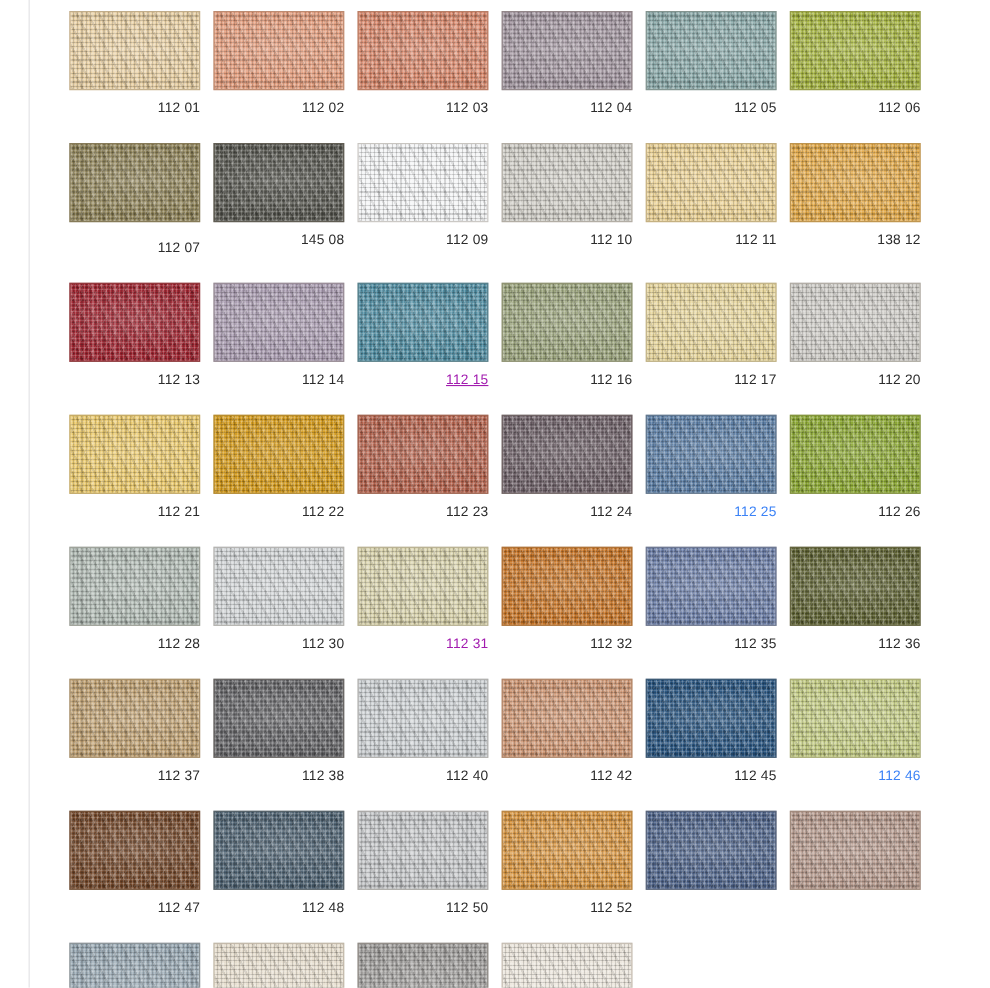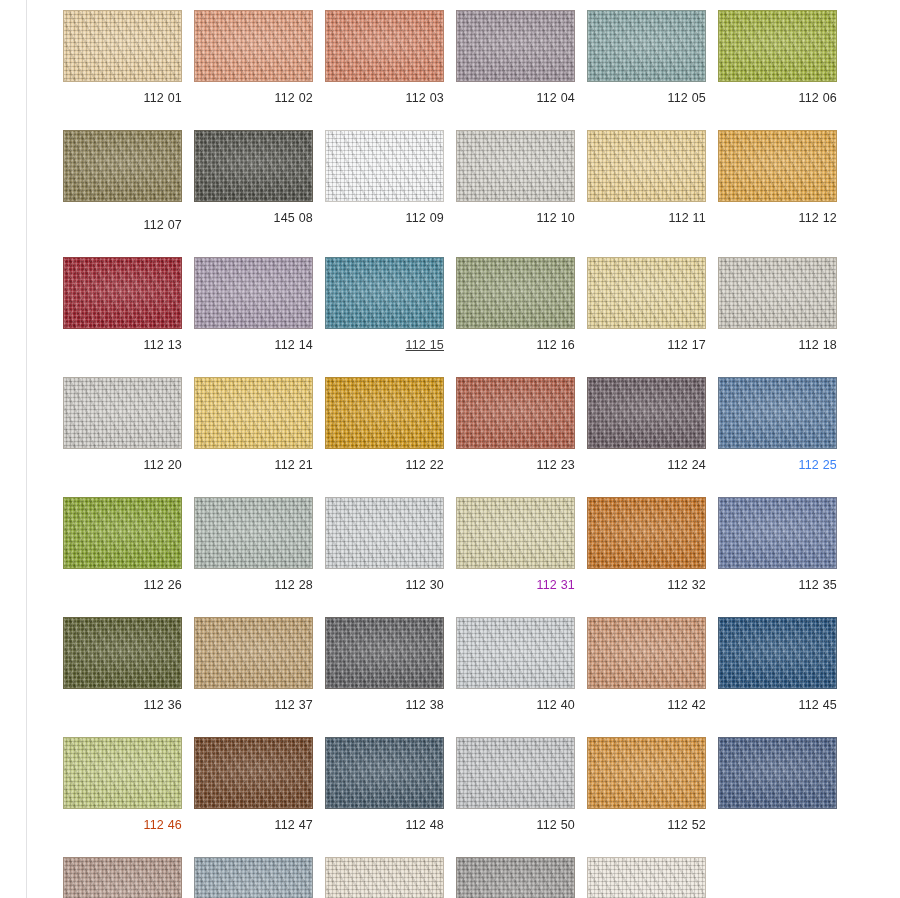--- a/index.html
+++ b/index.html
@@ -162,47 +162,43 @@
       <div class="swatch-cell">
         <div class="swatch-chip" style="background-color: rgb(207, 205, 198);"></div>
         <div class="swatch-label" style="color: rgb(43, 43, 43);">112 10</div>
       </div>
       <div class="swatch-cell">
         <div class="swatch-chip" style="background-color: rgb(234, 209, 148);"></div>
         <div class="swatch-label" style="color: rgb(43, 43, 43);">112 11</div>
       </div>
       <div class="swatch-cell">
         <div class="swatch-chip" style="background-color: rgb(226, 169, 73);"></div>
-        <div class="swatch-label" style="color: rgb(43, 43, 43);">112 12</div>
+        <div class="swatch-label" style="color: rgb(43, 43, 43);">138 12</div>
       </div>
       <div class="swatch-cell">
         <div class="swatch-chip" style="background-color: rgb(158, 36, 48);"></div>
         <div class="swatch-label" style="color: rgb(43, 43, 43);">112 13</div>
       </div>
       <div class="swatch-cell">
         <div class="swatch-chip" style="background-color: rgb(169, 156, 176);"></div>
         <div class="swatch-label" style="color: rgb(43, 43, 43);">112 14</div>
       </div>
       <div class="swatch-cell">
         <div class="swatch-chip" style="background-color: rgb(78, 139, 160);"></div>
-        <div class="swatch-label" style="color: #404040; text-decoration: underline;">112 15</div>
+        <div class="swatch-label" style="color: #a21caf; text-decoration: underline;">112 15</div>
       </div>
       <div class="swatch-cell">
         <div class="swatch-chip" style="background-color: rgb(154, 163, 124);"></div>
         <div class="swatch-label" style="color: rgb(43, 43, 43);">112 16</div>
       </div>
       <div class="swatch-cell">
         <div class="swatch-chip" style="background-color: rgb(229, 212, 155);"></div>
         <div class="swatch-label" style="color: rgb(43, 43, 43);">112 17</div>
       </div>
       <div class="swatch-cell">
-        <div class="swatch-chip" style="background-color: rgb(205, 201, 191);"></div>
-        <div class="swatch-label" style="color: rgb(43, 43, 43);">112 18</div>
-      </div>
-      <div class="swatch-cell">
         <div class="swatch-chip" style="background-color: rgb(205, 203, 198);"></div>
         <div class="swatch-label" style="color: rgb(43, 43, 43);">112 20</div>
       </div>
       <div class="swatch-cell">
         <div class="swatch-chip" style="background-color: rgb(233, 200, 107);"></div>
         <div class="swatch-label" style="color: rgb(43, 43, 43);">112 21</div>
       </div>
       <div class="swatch-cell">
         <div class="swatch-chip" style="background-color: rgb(211, 154, 28);"></div>
         <div class="swatch-label" style="color: rgb(43, 43, 43);">112 22</div>
@@ -262,21 +258,21 @@
       <div class="swatch-cell">
         <div class="swatch-chip" style="background-color: rgb(205, 149, 114);"></div>
         <div class="swatch-label" style="color: rgb(43, 43, 43);">112 42</div>
       </div>
       <div class="swatch-cell">
         <div class="swatch-chip" style="background-color: rgb(40, 84, 127);"></div>
         <div class="swatch-label" style="color: rgb(43, 43, 43);">112 45</div>
       </div>
       <div class="swatch-cell">
         <div class="swatch-chip" style="background-color: rgb(194, 203, 131);"></div>
-        <div class="swatch-label" style="color: #c2410c;">112 46</div>
+        <div class="swatch-label" style="color: #3b82f6;">112 46</div>
       </div>
       <div class="swatch-cell">
         <div class="swatch-chip" style="background-color: rgb(116, 72, 42);"></div>
         <div class="swatch-label" style="color: rgb(43, 43, 43);">112 47</div>
       </div>
       <div class="swatch-cell">
         <div class="swatch-chip" style="background-color: rgb(76, 96, 112);"></div>
         <div class="swatch-label" style="color: rgb(43, 43, 43);">112 48</div>
       </div>
       <div class="swatch-cell">

